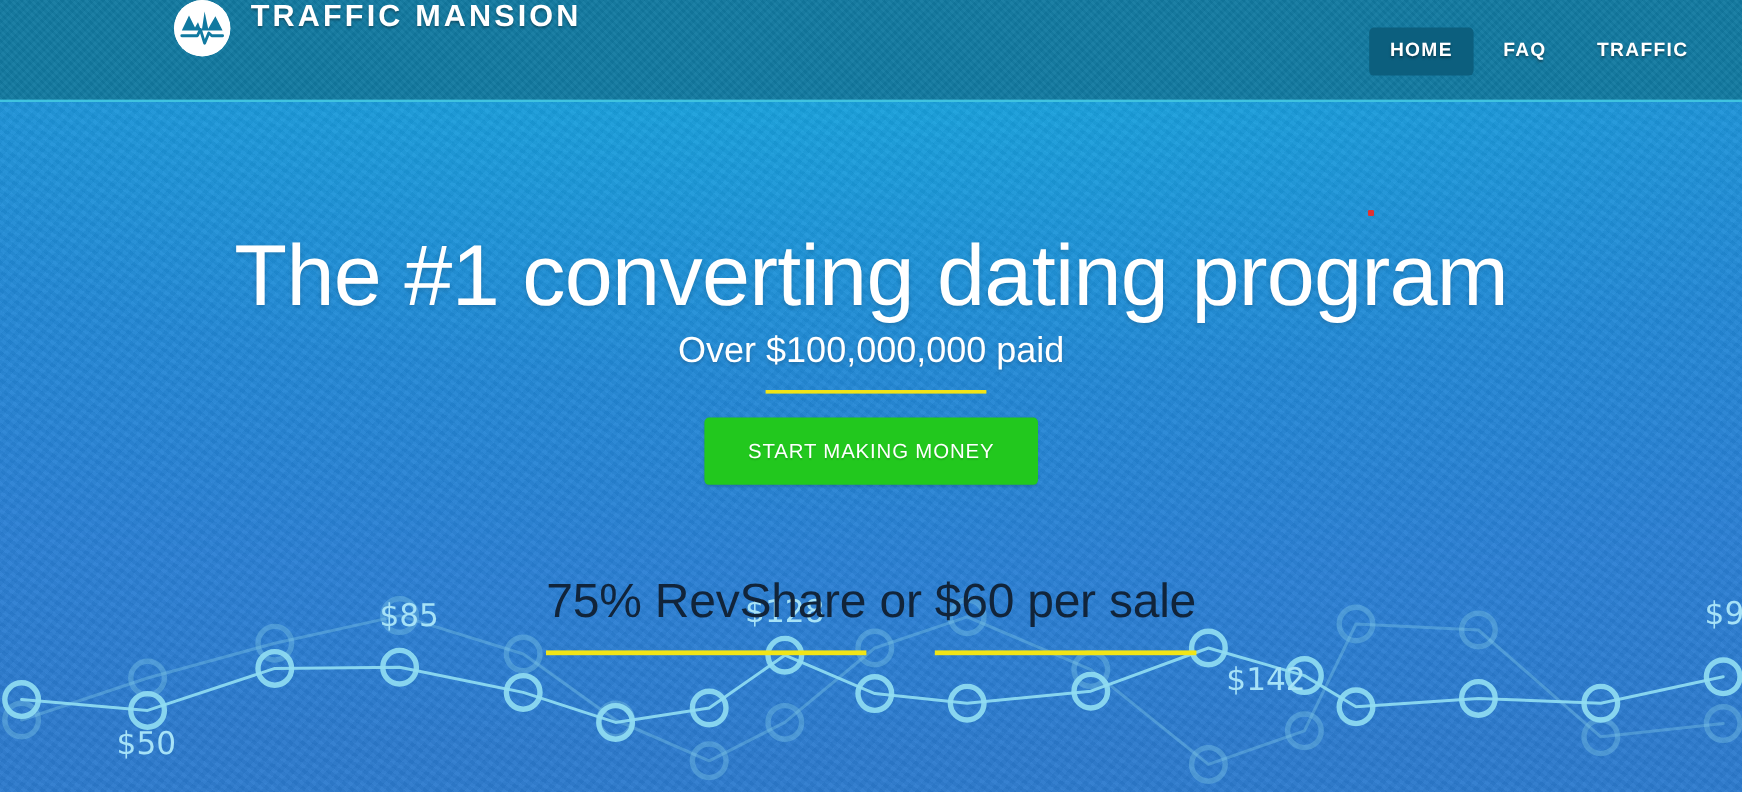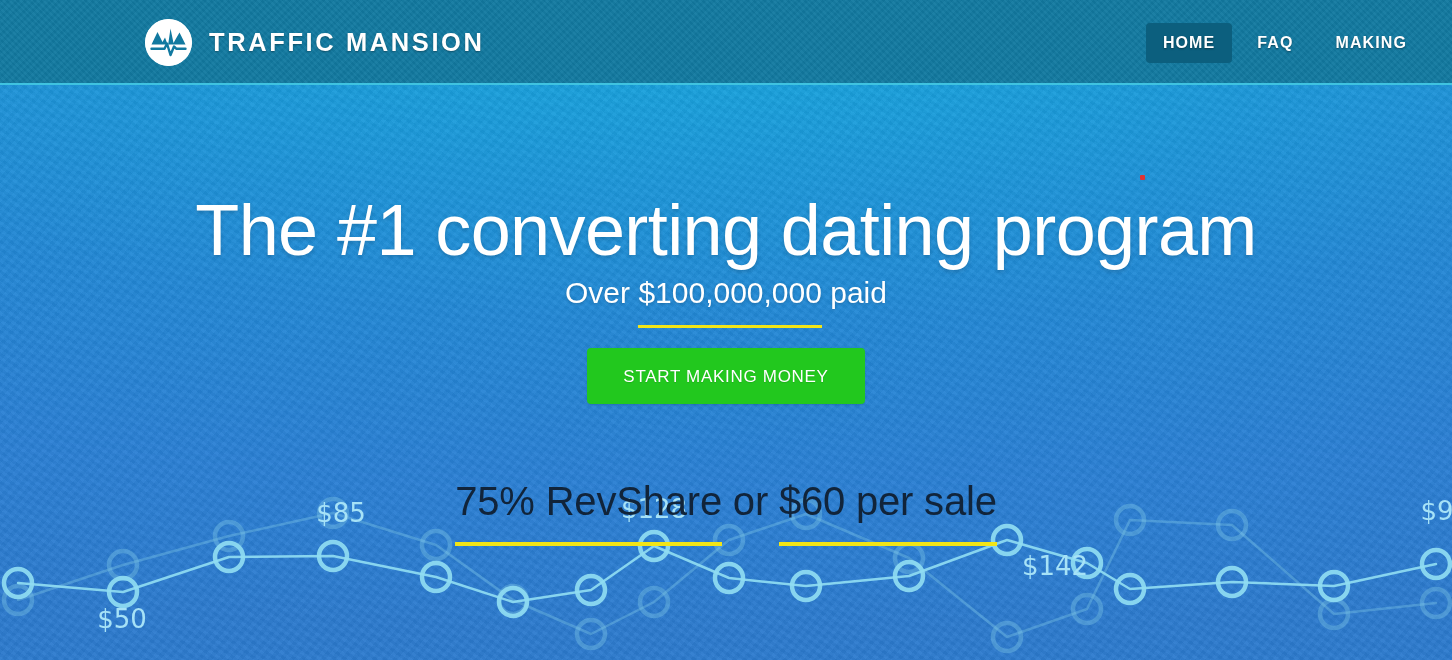--- a/index.html
+++ b/index.html
@@ -24,21 +24,21 @@
   #site-header::after{
     content:""; position:absolute; inset:0;
     background-image:
       repeating-linear-gradient(45deg, rgba(255,255,255,.028) 0 2px, rgba(0,0,0,.028) 2px 4px),
       repeating-linear-gradient(-45deg, rgba(255,255,255,.022) 0 3px, rgba(0,0,0,.022) 3px 6px);
     pointer-events:none;
   }
 
   #brand{
     position:absolute; left:145px; top:0; height:85px;
-    display:flex; align-items:center; gap:17px;
+    display:flex; align-items:flex-start; gap:17px;
     z-index:2; text-decoration:none;
   }
   #brand-mark{
     width:47px; height:47px; border-radius:50%;
     background:#ffffff; position:relative; overflow:hidden;
     flex:none;
   }
   #brand-mark svg{ display:block; width:47px; height:47px; }
   #brand-name{
     color:#ffffff;
@@ -179,21 +179,21 @@
         <path d="M6.5 25.5 L12.5 13 L17.5 23 L20 18.5 L23 26.5 L25.5 9.5 L28.5 24 L31 19.5 L34.5 13.5 L40.5 25.5 Z" fill="#1179a0"></path>
         <path d="M6.5 29.8 L19.5 29.8 L22 24.5 L25.5 36 L29 27.5 L31.5 29.8 L40.5 29.8" fill="none" stroke="#1179a0" stroke-width="2.4" stroke-linejoin="round" stroke-linecap="round"></path>
       </svg>
     </span>
     <span id="brand-name">TRAFFIC MANSION</span>
   </a>
 
   <nav id="main-nav">
     <a class="nav-link is-active" href="#">HOME</a>
     <a class="nav-link" href="#">FAQ</a>
-    <a class="nav-link" href="#">MAKING</a>
+    <a class="nav-link" href="#">TRAFFIC</a>
   </nav>
 
 </header>
 
 <section id="hero">
 
   <div id="hero-texture"></div>
 
   <div id="stray-dot"></div>
 

